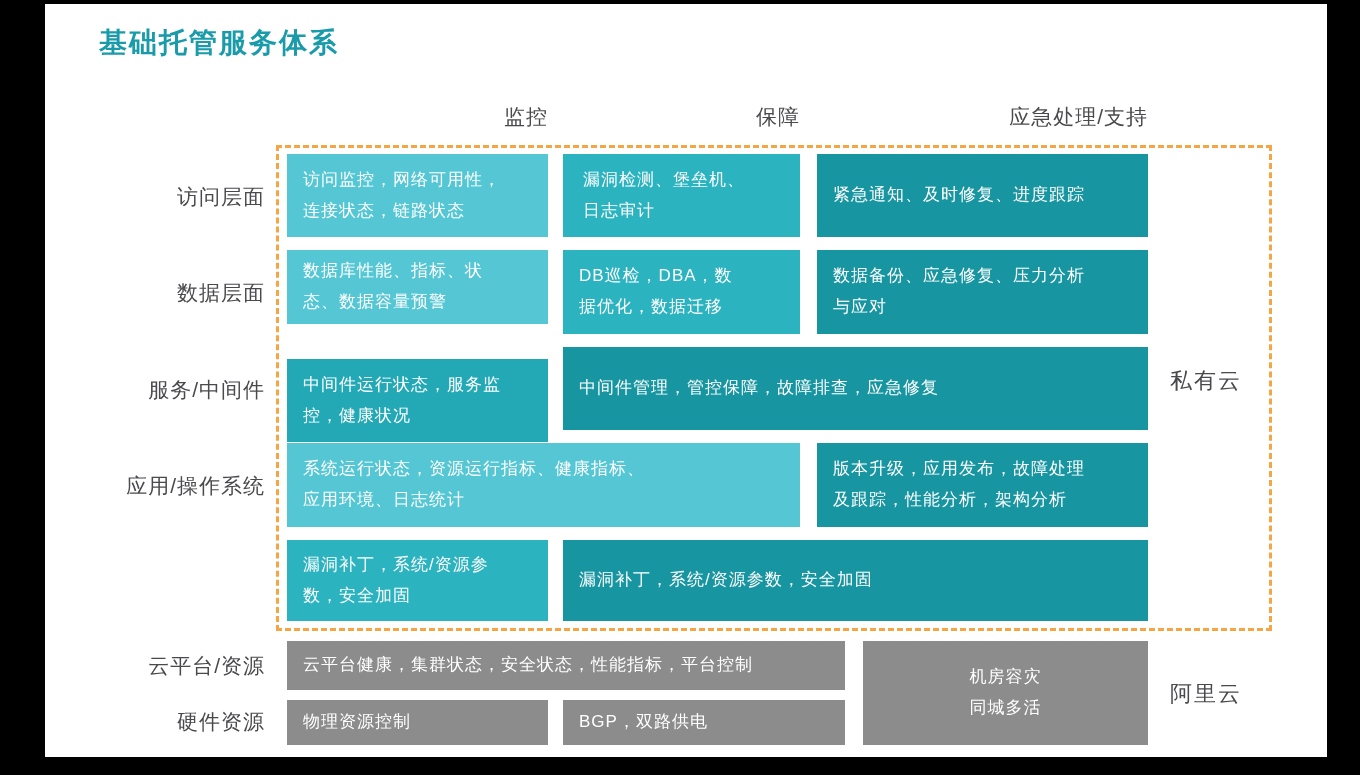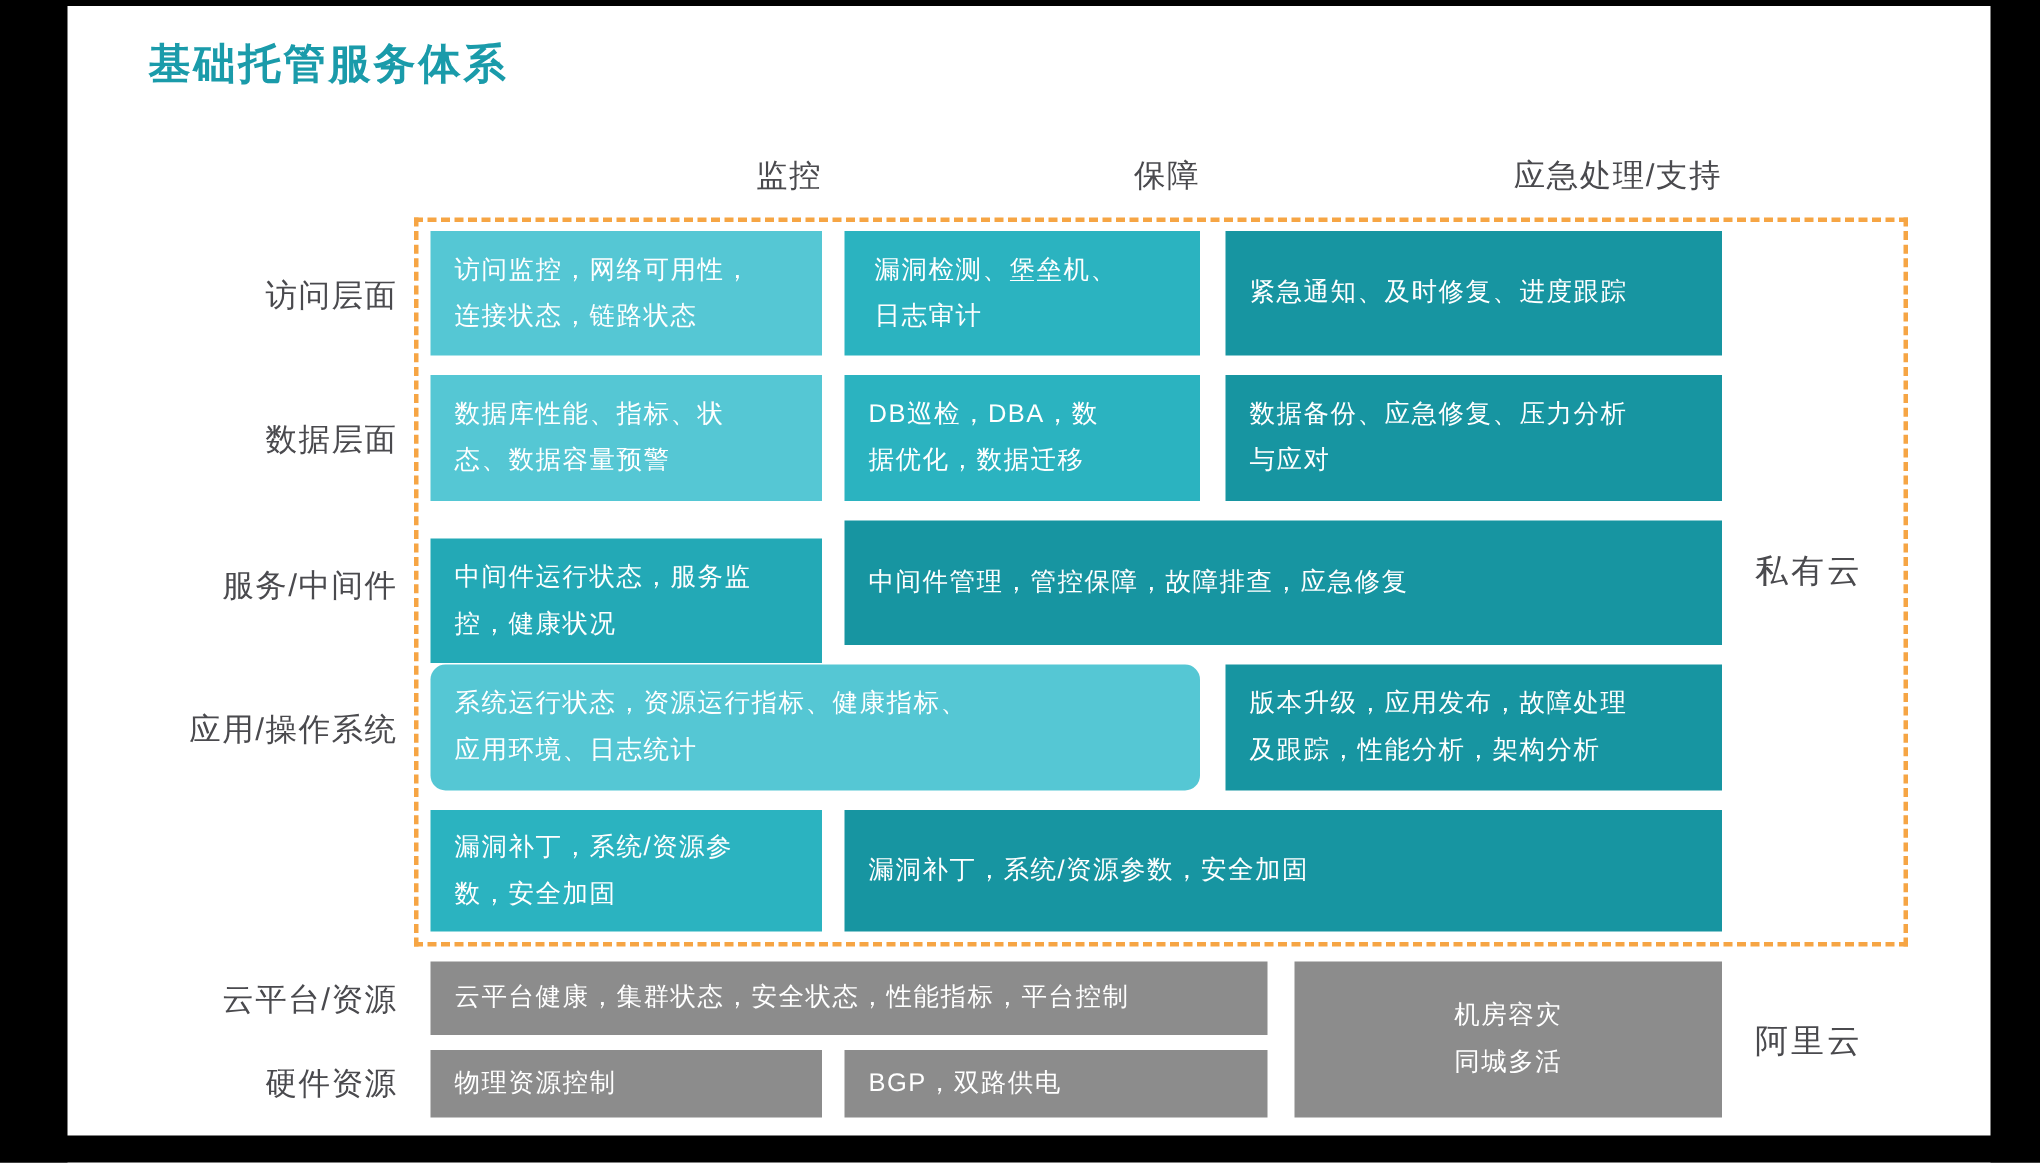--- a/index.html
+++ b/index.html
@@ -70,32 +70,32 @@
   <div class="side-label" style="top:679px;">阿里云</div>
 
   <div class="dashed-zone"></div>
 
   <div class="box shade-light" style="left:287px;top:154px;width:261px;height:83px;">访问监控，网络可用性，
 连接状态，链路状态</div>
   <div class="box shade-medium" style="left:563px;top:154px;width:237px;height:83px;padding-left:20px;">漏洞检测、堡垒机、
 日志审计</div>
   <div class="box shade-dark" style="left:817px;top:154px;width:331px;height:83px;text-align:center;">紧急通知、及时修复、进度跟踪</div>
 
-  <div class="box shade-light" style="left:287px;top:250px;width:261px;height:84px;">数据库性能、指标、状
+  <div class="box shade-light" style="left:287px;top:250px;width:261px;height:74px;">数据库性能、指标、状
 态、数据容量预警</div>
   <div class="box shade-medium" style="left:563px;top:250px;width:237px;height:84px;">DB巡检，DBA，数
 据优化，数据迁移</div>
   <div class="box shade-dark" style="left:817px;top:250px;width:331px;height:84px;">数据备份、应急修复、压力分析
 与应对</div>
 
   <div class="box shade-medium-dark" style="left:287px;top:347px;width:261px;height:83px;margin-top:12px;">中间件运行状态，服务监
 控，健康状况</div>
   <div class="box shade-dark" style="left:563px;top:347px;width:585px;height:83px;">中间件管理，管控保障，故障排查，应急修复</div>
 
-  <div class="box shade-light" style="left:287px;top:443px;width:513px;height:84px;border-radius:10px;">系统运行状态，资源运行指标、健康指标、
+  <div class="box shade-light" style="left:287px;top:443px;width:513px;height:84px;">系统运行状态，资源运行指标、健康指标、
 应用环境、日志统计</div>
   <div class="box shade-dark" style="left:817px;top:443px;width:331px;height:84px;">版本升级，应用发布，故障处理
 及跟踪，性能分析，架构分析</div>
 
   <div class="box shade-medium" style="left:287px;top:540px;width:261px;height:81px;">漏洞补丁，系统/资源参
 数，安全加固</div>
   <div class="box shade-dark" style="left:563px;top:540px;width:585px;height:81px;">漏洞补丁，系统/资源参数，安全加固</div>
 
   <div class="box shade-gray" style="left:287px;top:641px;width:558px;height:49px;">云平台健康，集群状态，安全状态，性能指标，平台控制</div>
   <div class="box shade-gray" style="left:287px;top:700px;width:261px;height:45px;">物理资源控制</div>

